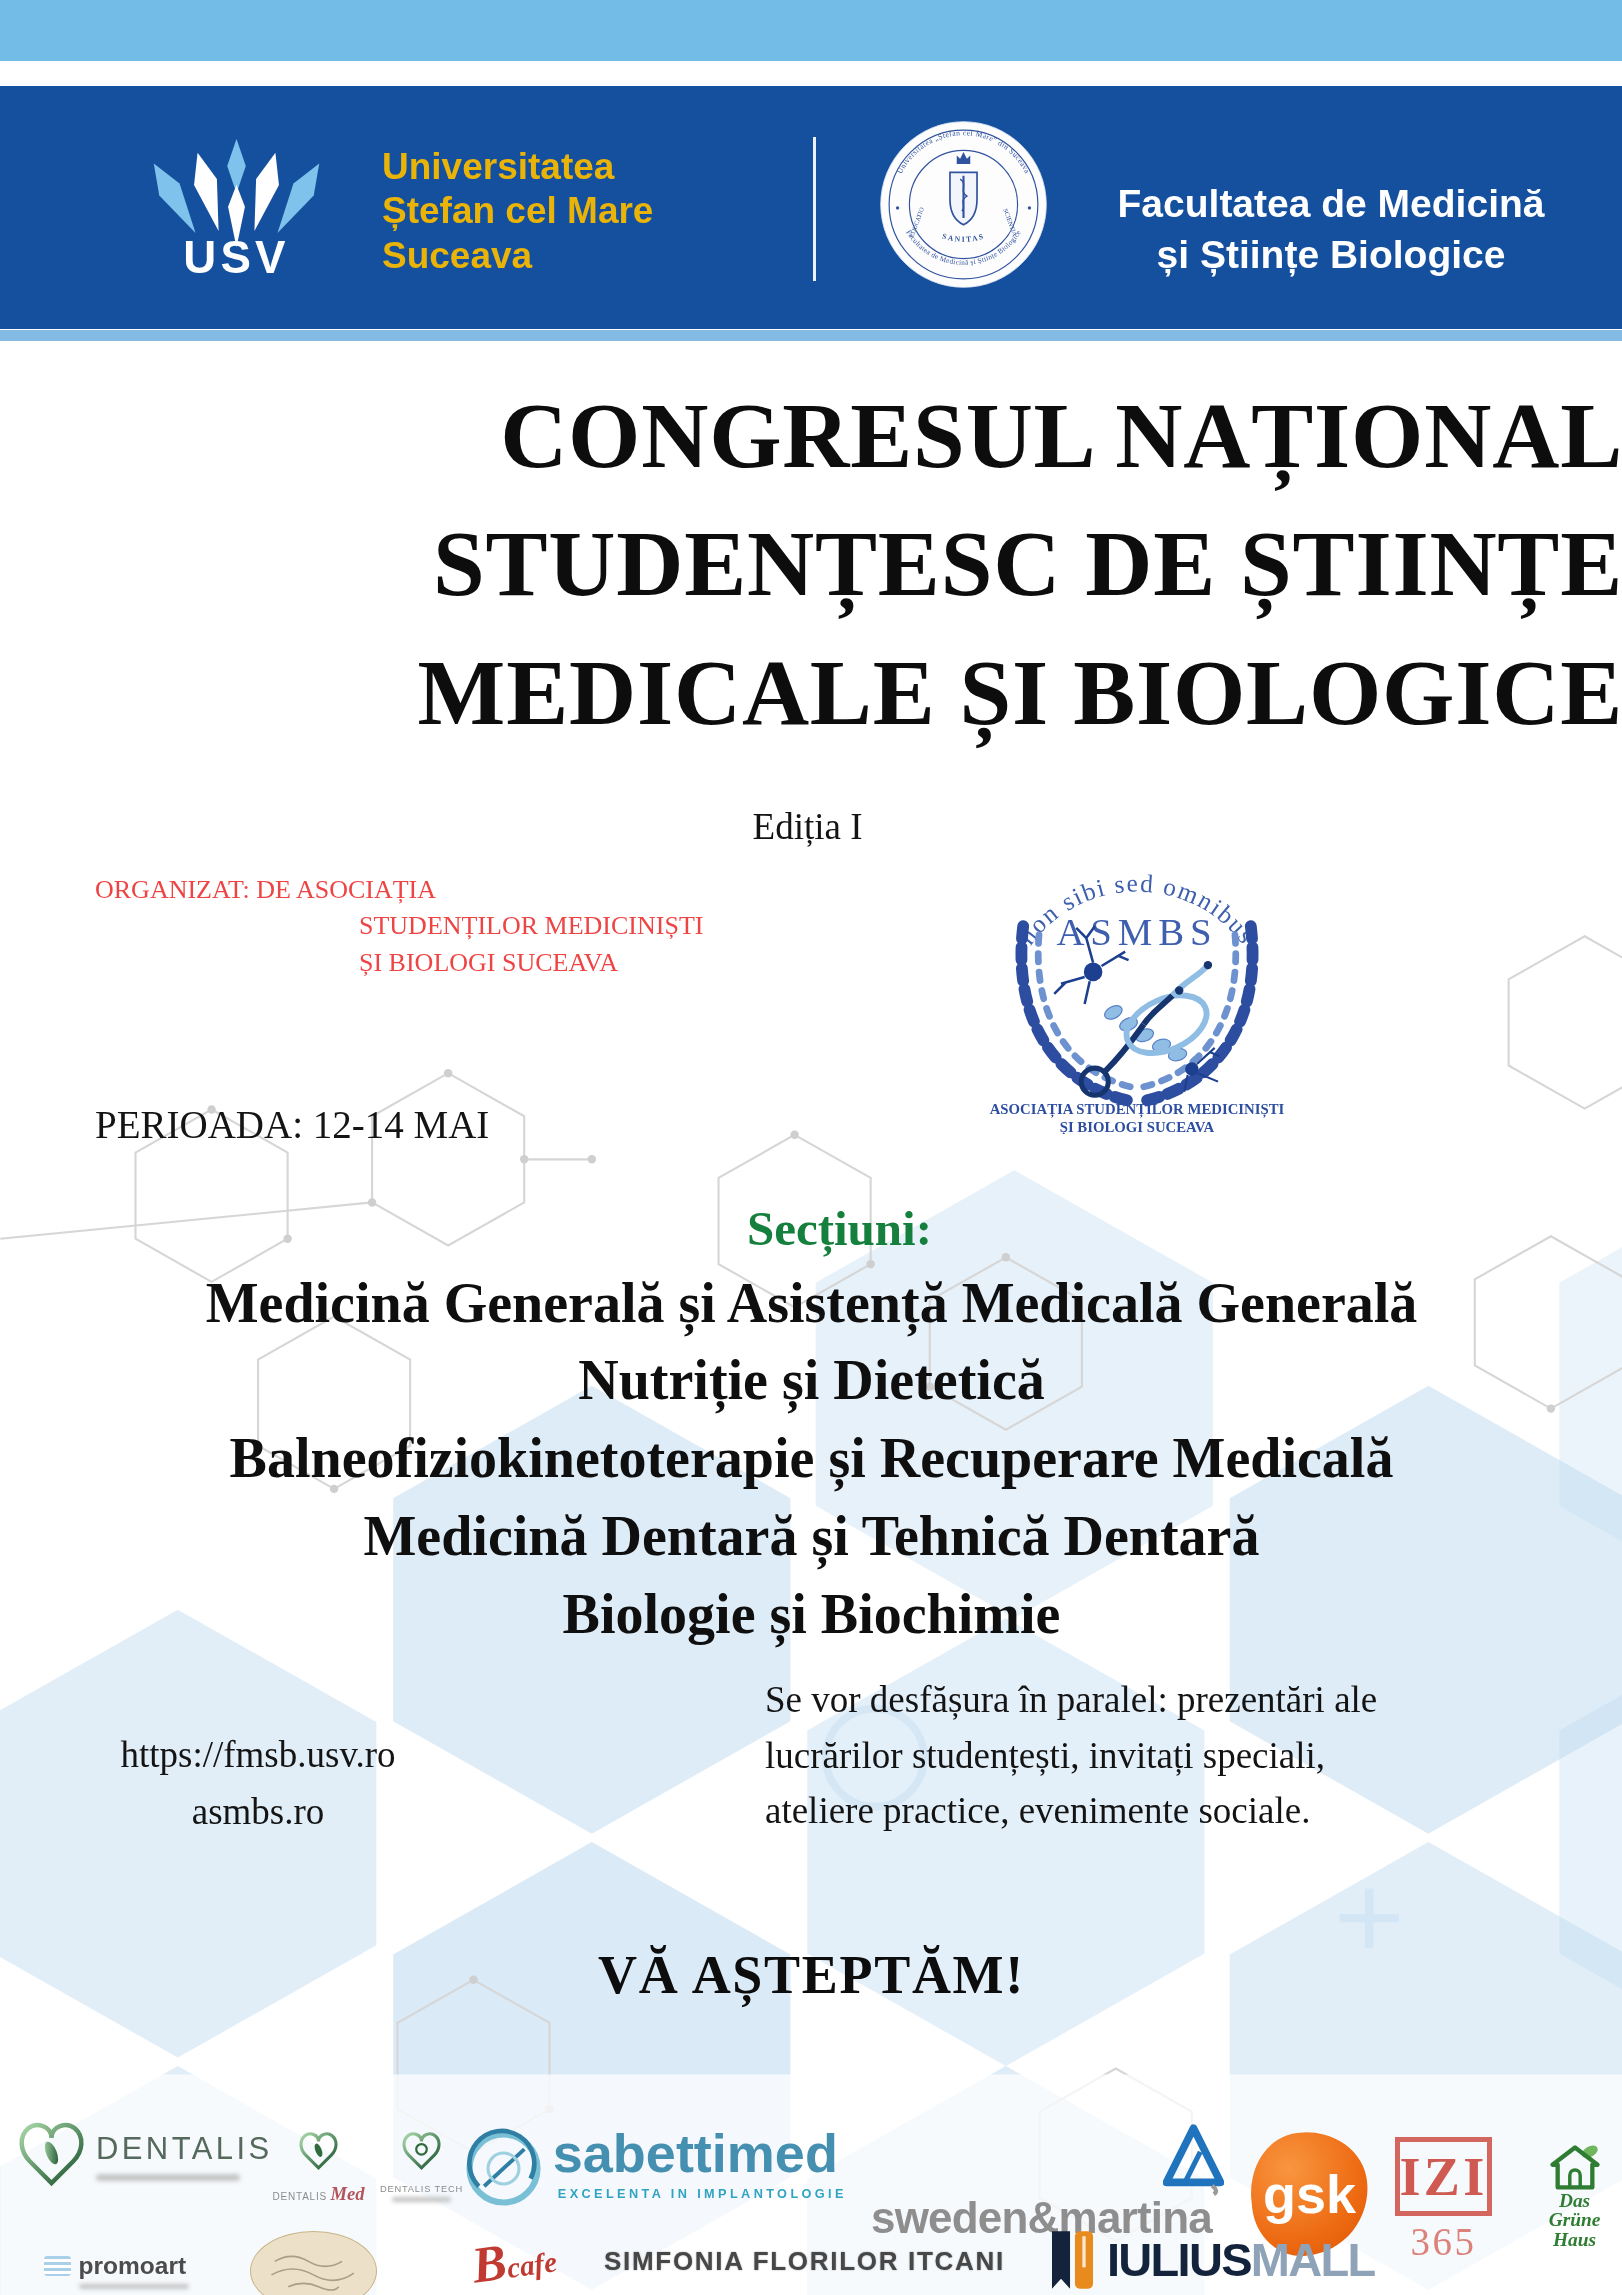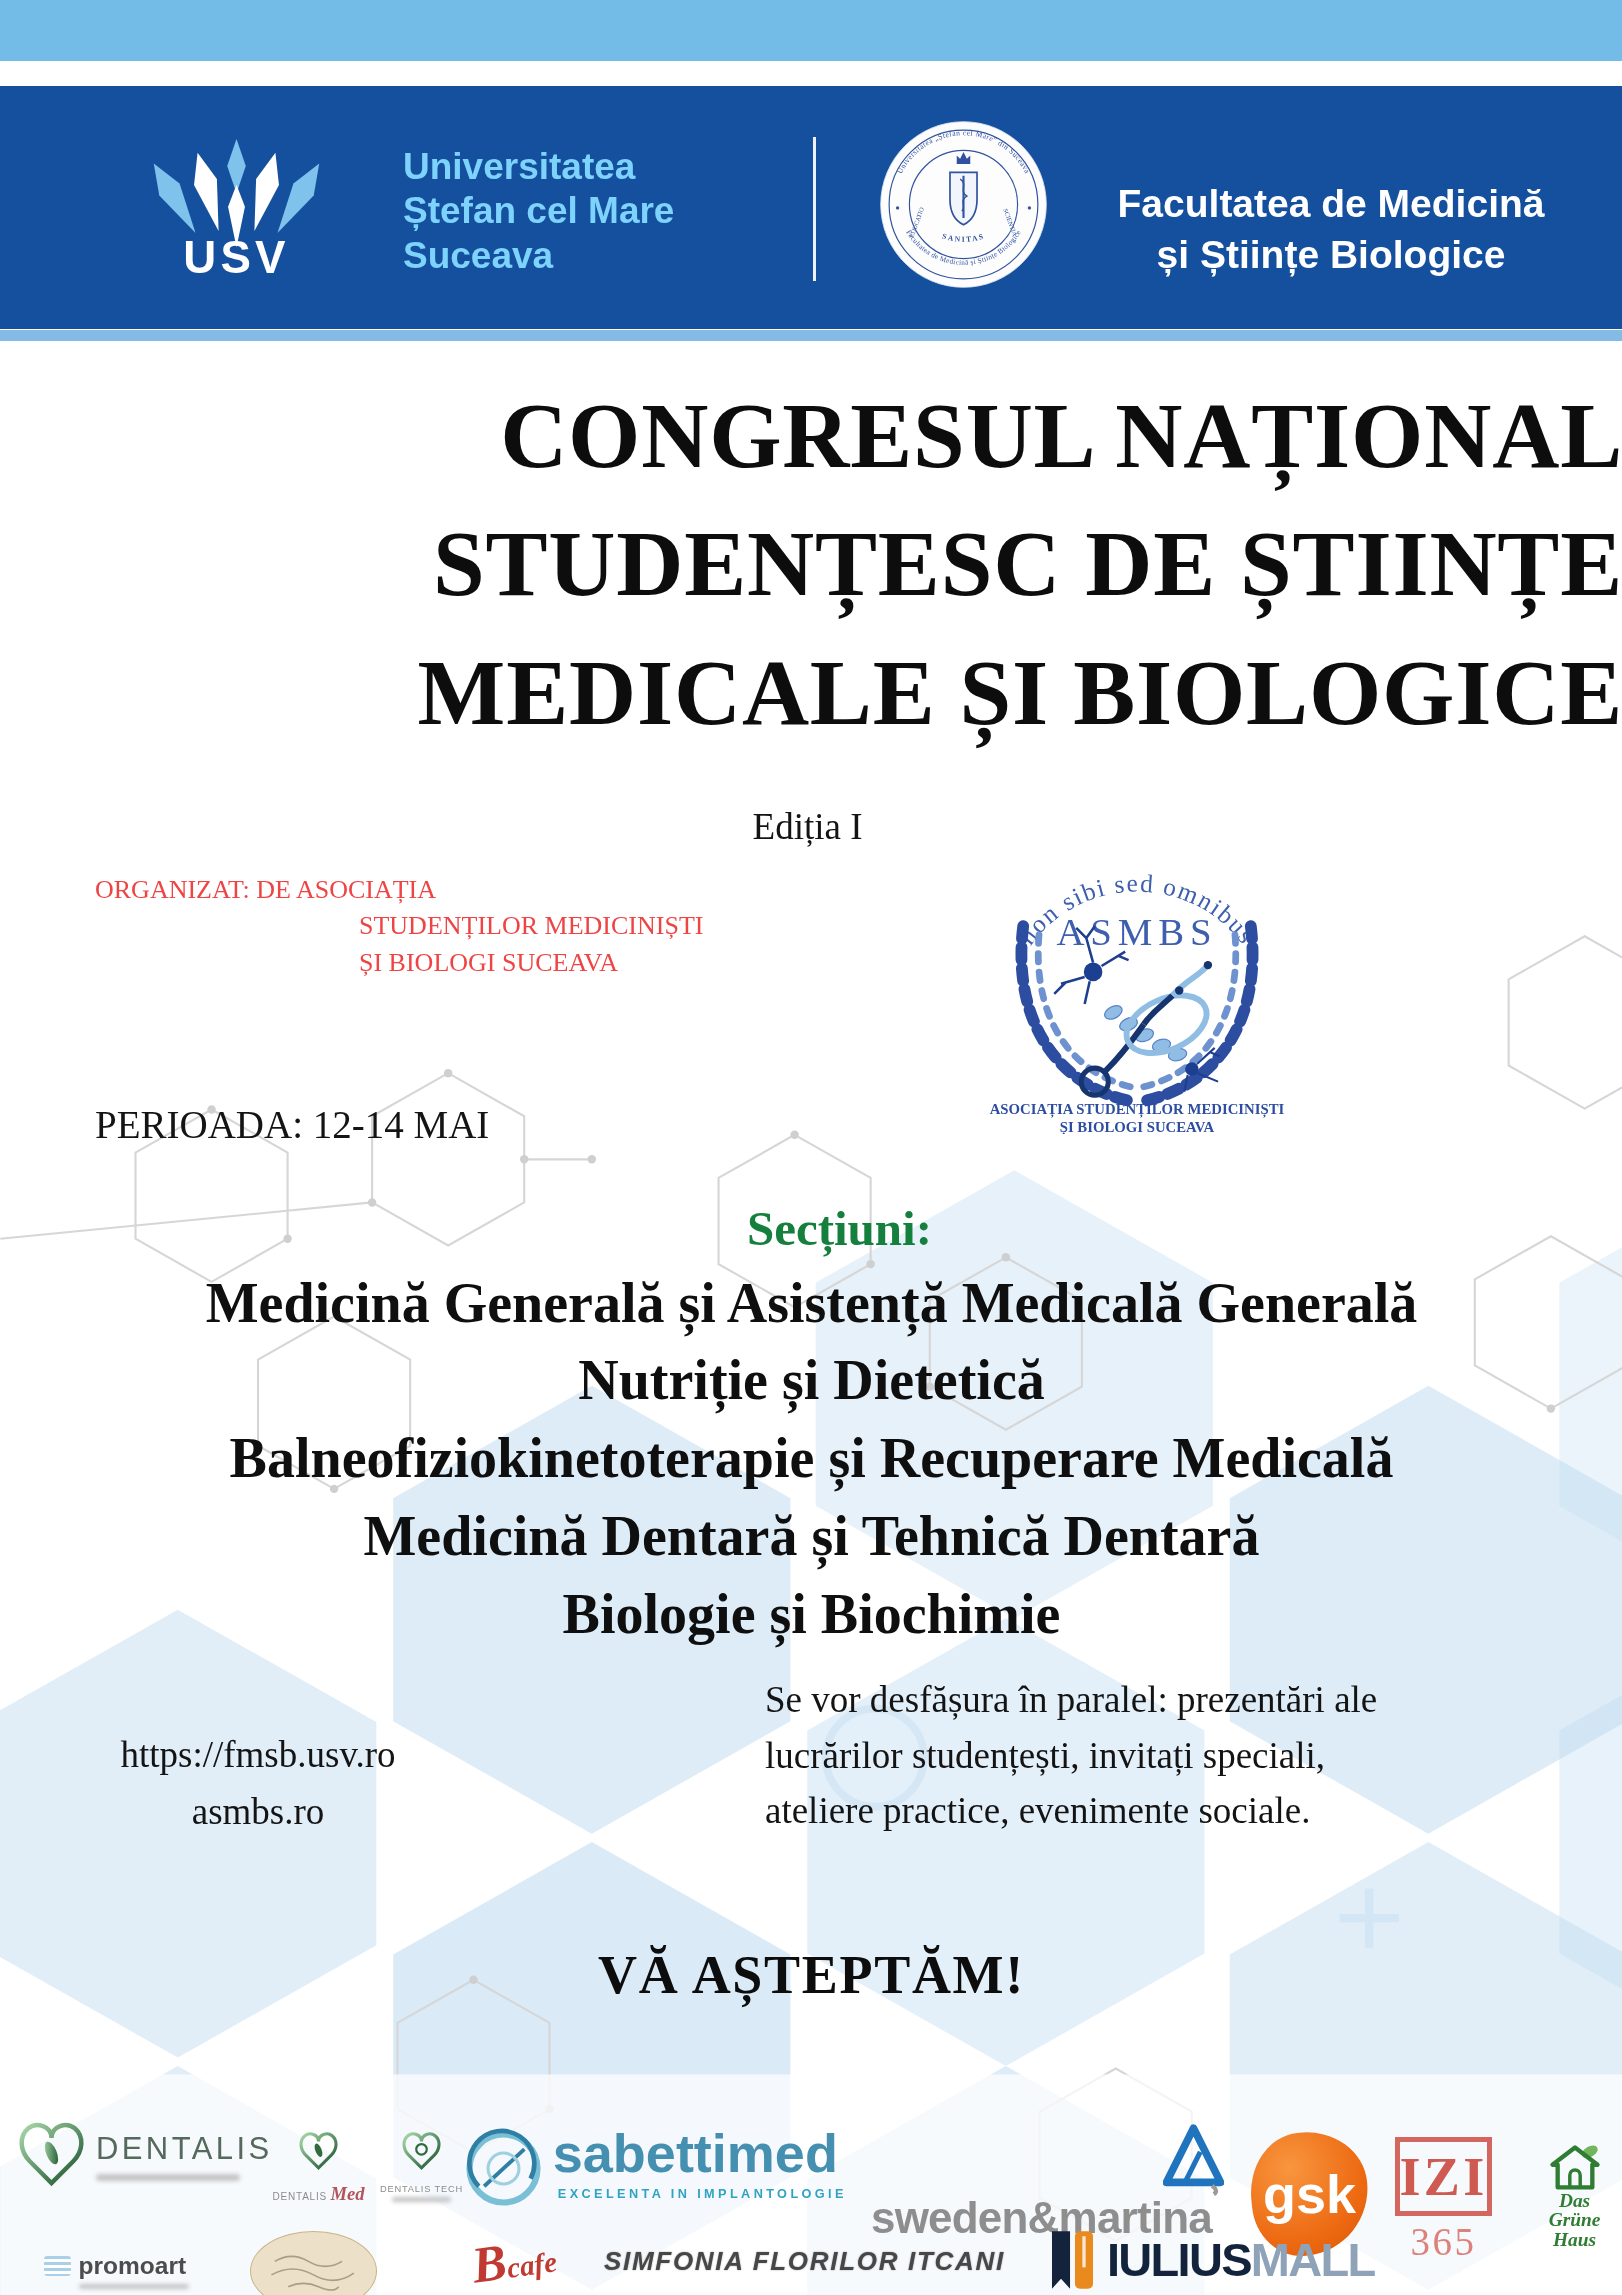--- a/index.html
+++ b/index.html
@@ -4,22 +4,22 @@
 <style>
   html,body { margin:0; padding:0; background:#ffffff; }
   .poster { position:relative; width:1623px; height:2295px; background:#ffffff; overflow:hidden;
             font-family:"Liberation Serif", serif; }
   .abs { position:absolute; }
 
   
   .topbar   { left:0; top:0; width:1623px; height:61px; background:#74bce8; }
   .header   { left:0; top:86px; width:1623px; height:243px; background:#15509e; }
   .substrip { left:0; top:330px; width:1623px; height:11px; background:#84bbe5; }
-  .uni-name { left:382px; top:145px; color:#7dd3fc; font-family:"Liberation Sans",sans-serif;
-              font-weight:700; font-size:37px; line-height:1.2;margin-left:21px; }
+  .uni-name { left:382px; top:145px; color:#eab308; font-family:"Liberation Sans",sans-serif;
+              font-weight:700; font-size:37px; line-height:1.2; }
   .fac-name { left:1069px; top:179px; width:524px; color:#fff; text-align:center;
               font-family:"Liberation Sans",sans-serif; font-weight:700; font-size:39px; line-height:1.3; }
   .hdr-divider { left:813px; top:137px; width:2.5px; height:144px; background:#ffffff; opacity:.92; }
 
   
   .title-line { left:0; width:1623px; text-align:right; font-weight:700; color:#0d0d0d;
                 font-size:93px; line-height:1; letter-spacing:0.8px; }
   .edition  { left:0; top:805px; width:1615px; text-align:center; font-size:37px; color:#141414; }
   .organizer { left:95px; top:872px; font-size:26px; color:#ef4444; line-height:1.4; }
   .organizer .ind { margin-left:264px; }
@@ -73,21 +73,21 @@
   .promoart-row { display:flex; align-items:center; gap:7.6px; }
   .promoart-icon { width:27px; height:19.4px; border-radius:3.4px; background:#a9cfe9;
                    background-image:repeating-linear-gradient(180deg,#a9cfe9 0 3.4px,#ffffff 3.4px 6px); }
   .promoart-word { font-size:24.5px; font-weight:700; color:#4c4c4c; font-family:"Liberation Sans",sans-serif; }
   .oval-badge { left:250px; top:2231px; width:125px; height:78px; background:#ece1c8;
                 border:1.7px solid #c9b488; border-radius:50%; display:flex; align-items:center; justify-content:center; }
   .bcafe { left:472px; top:2231px; transform:rotate(-8deg); color:#c13a32;
            font-family:"Liberation Serif",serif; font-style:italic; font-weight:700; }
   .bcafe .big { font-size:51px; } .bcafe .small { font-size:29px; }
   .simfonia { left:604px; top:2246px; font-family:"Liberation Sans",sans-serif; font-weight:700;
-              font-size:26px; letter-spacing:1.7px; color:#474747; text-shadow:0 0 1.7px #9a9a9a;font-style:italic; }
+              font-size:26px; letter-spacing:1.7px; color:#474747; text-shadow:0 0 1.7px #9a9a9a; }
   .iulius { left:1048px; top:2228px; display:flex; gap:10px; }
   .iulius-text { font-family:"Liberation Sans",sans-serif; font-size:47px; letter-spacing:-1.7px; line-height:64px; }
   .iulius-text .bold  { font-weight:800; color:#14233c; }
   .iulius-text .light { font-weight:600; color:#8fa3b8; }
 </style>
 </head>
 <body>
 
 <div class="poster">
 

